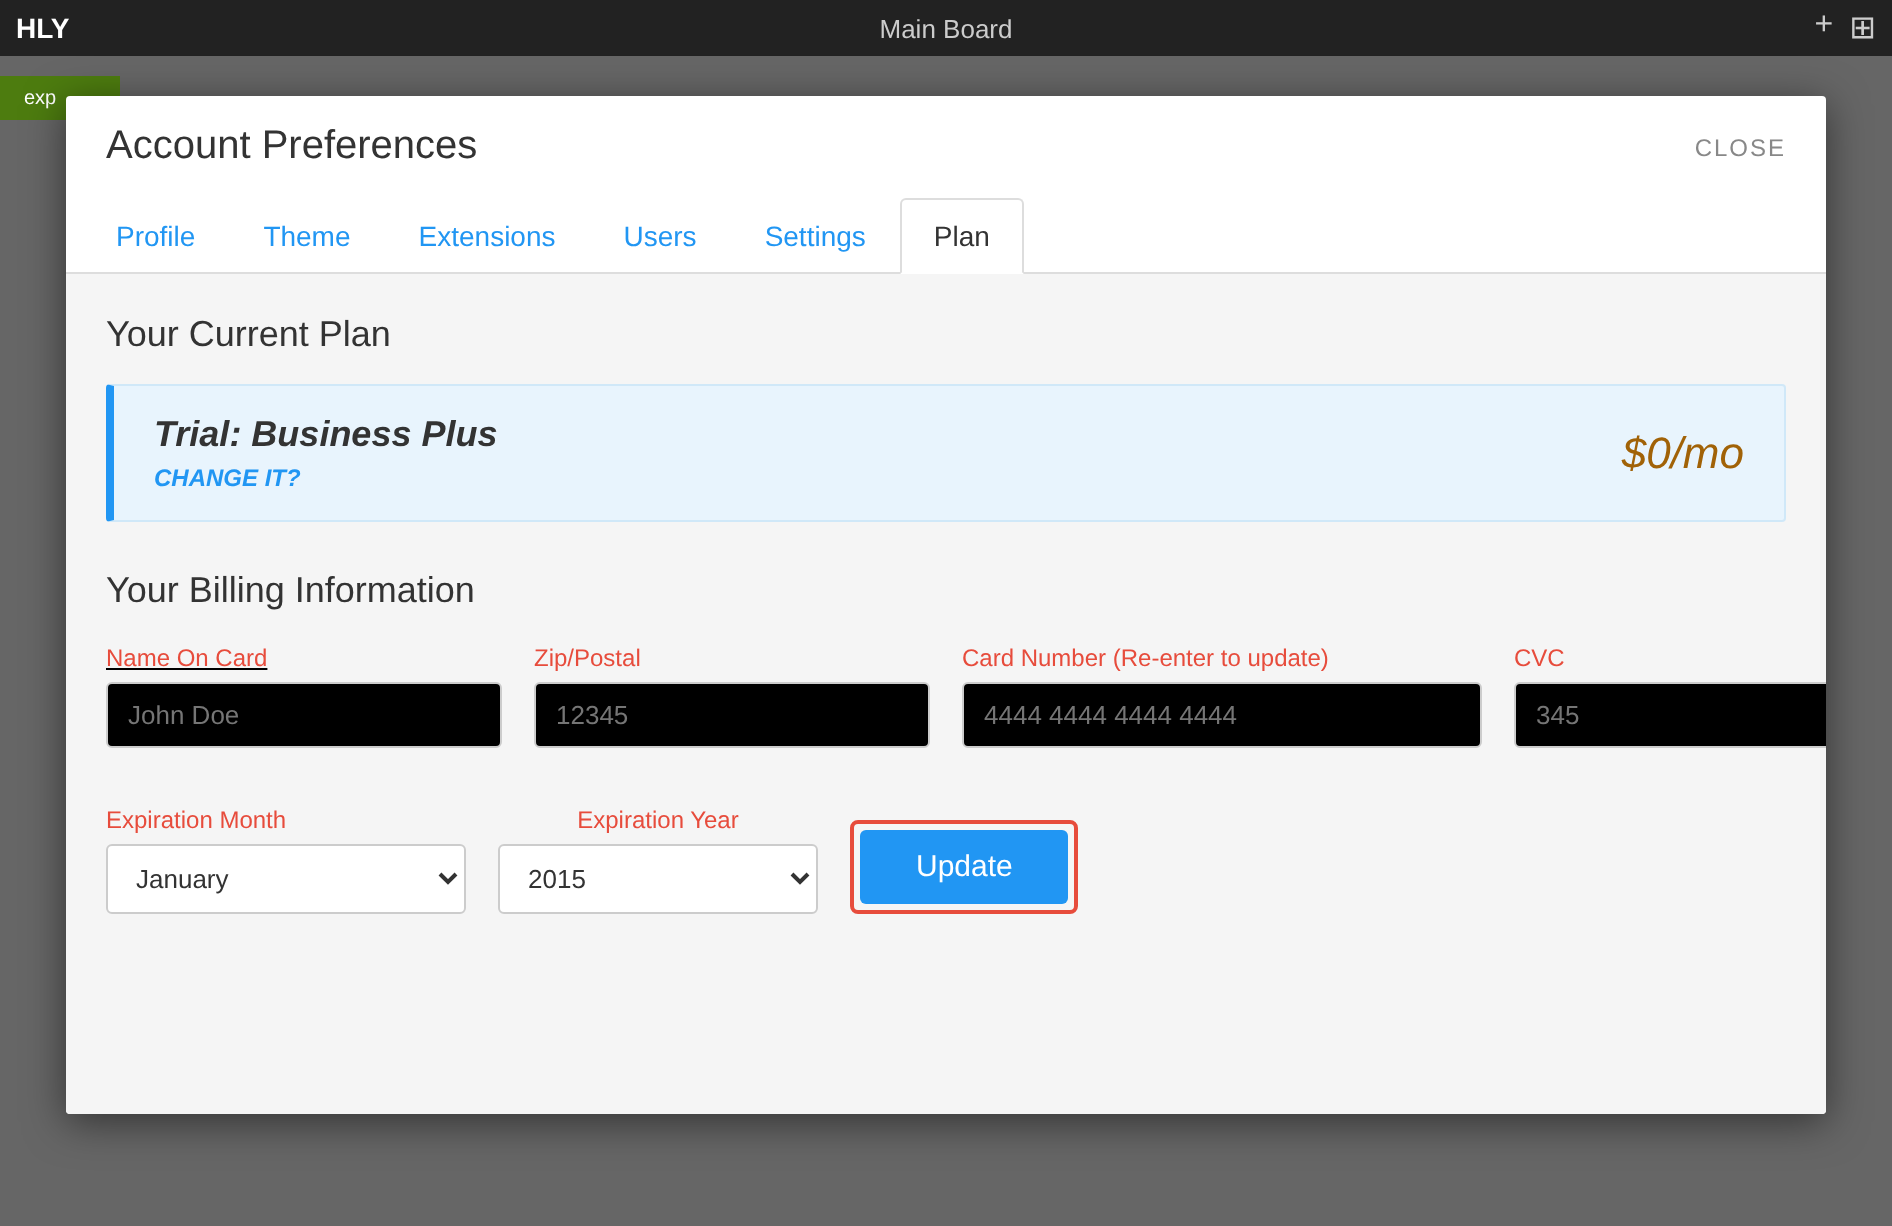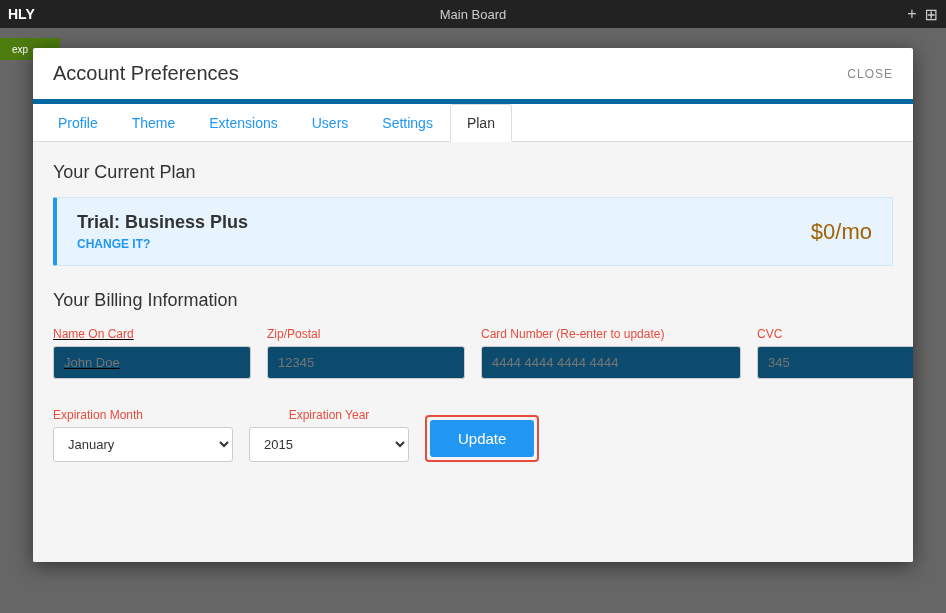--- a/index.html
+++ b/index.html
@@ -90,21 +90,21 @@
       box-shadow: 0 4px 20px rgba(0,0,0,0.5);
       overflow: hidden;
     }
 
     
     .modal-header {
       display: flex;
       align-items: center;
       justify-content: space-between;
       padding: 14px 20px 0 20px;
-      border-bottom: 6px solid #0369a1;
+      border-bottom: 1px solid #0369a1;
     }
     .modal-title {
       font-size: 20px;
       color: #333;
       font-weight: normal;
       padding-bottom: 14px;
     }
     .modal-close {
       color: #888;
       font-size: 12px;
@@ -157,20 +157,21 @@
     .plan-box {
       background: #e8f4fd;
       border: 1px solid #d0e8f8;
       border-left: 4px solid #2196f3;
       border-radius: 2px;
       padding: 14px 20px;
       display: flex;
       align-items: center;
       justify-content: space-between;
       margin-bottom: 24px;
+      font-style: italic;
     }
     .plan-name {
       font-size: 18px;
       font-weight: bold;
       color: #333;
     }
     .plan-change {
       font-size: 12px;
       color: #2196f3;
       cursor: pointer;
@@ -215,21 +216,21 @@
       color: #e74c3c;
       margin-bottom: 5px;
     }
 
     .form-input {
       border: 1px solid #ccc;
       border-radius: 3px;
       padding: 8px 10px;
       font-size: 13px;
       color: #999;
-      background: #0c4a6e;
+      background: #000000;
       outline: none;
     }
 
     .form-select {
       border: 1px solid #ccc;
       border-radius: 3px;
       padding: 8px 10px;
       font-size: 13px;
       color: #333;
       background: #fff;

